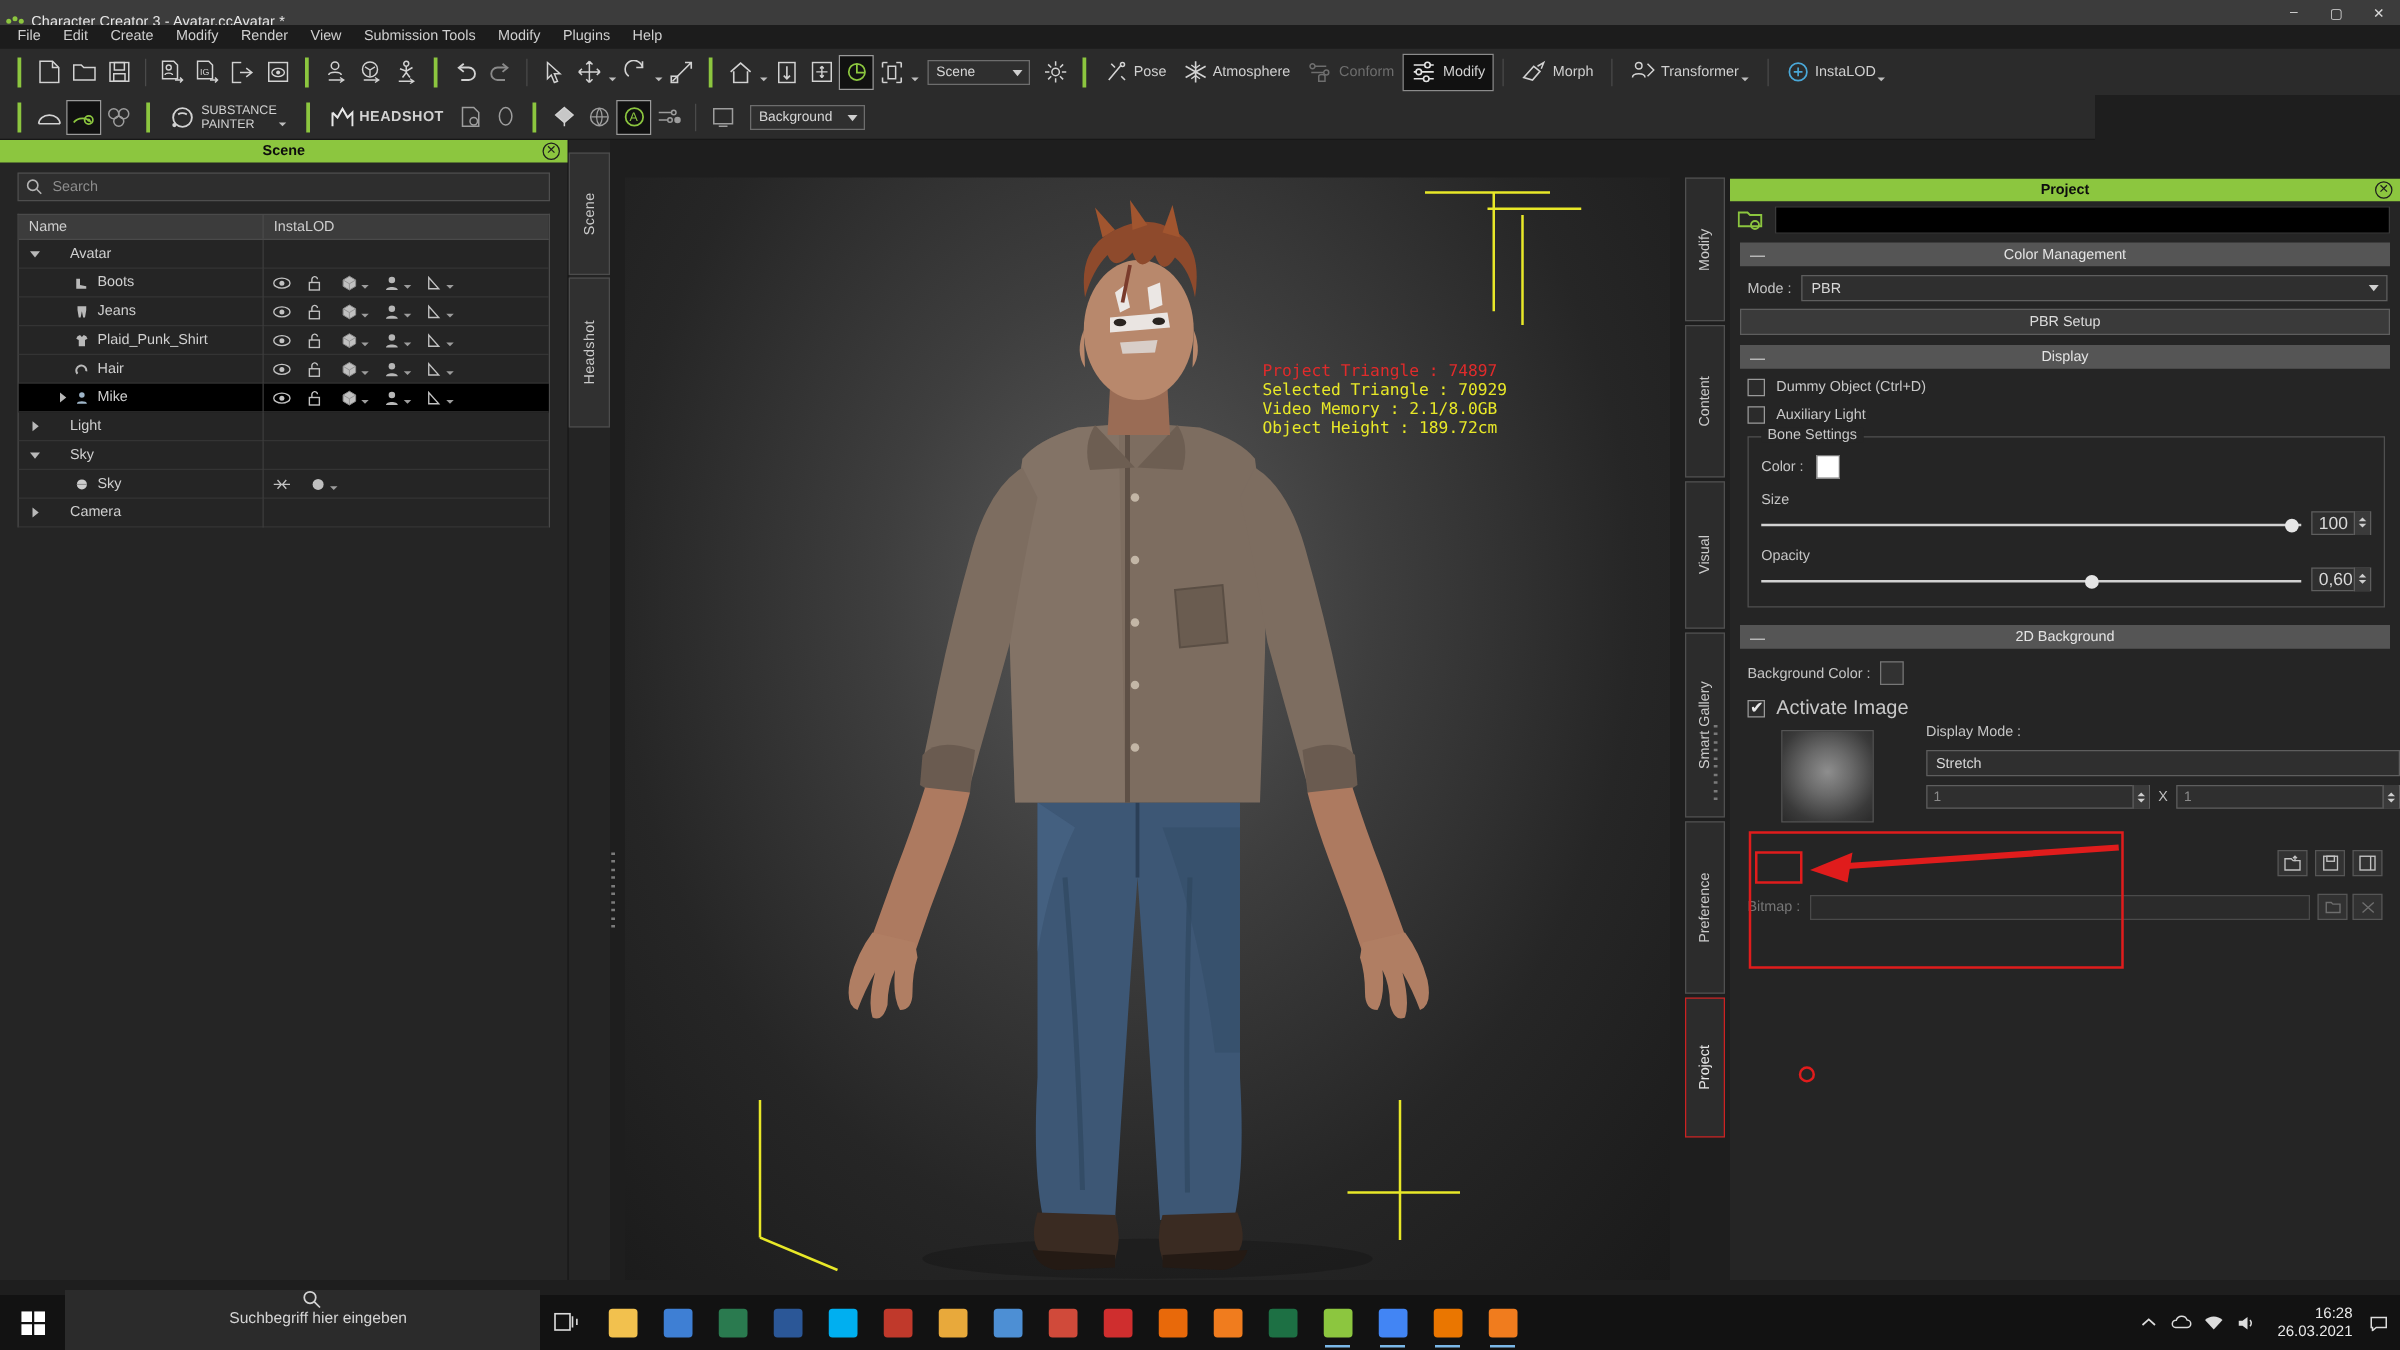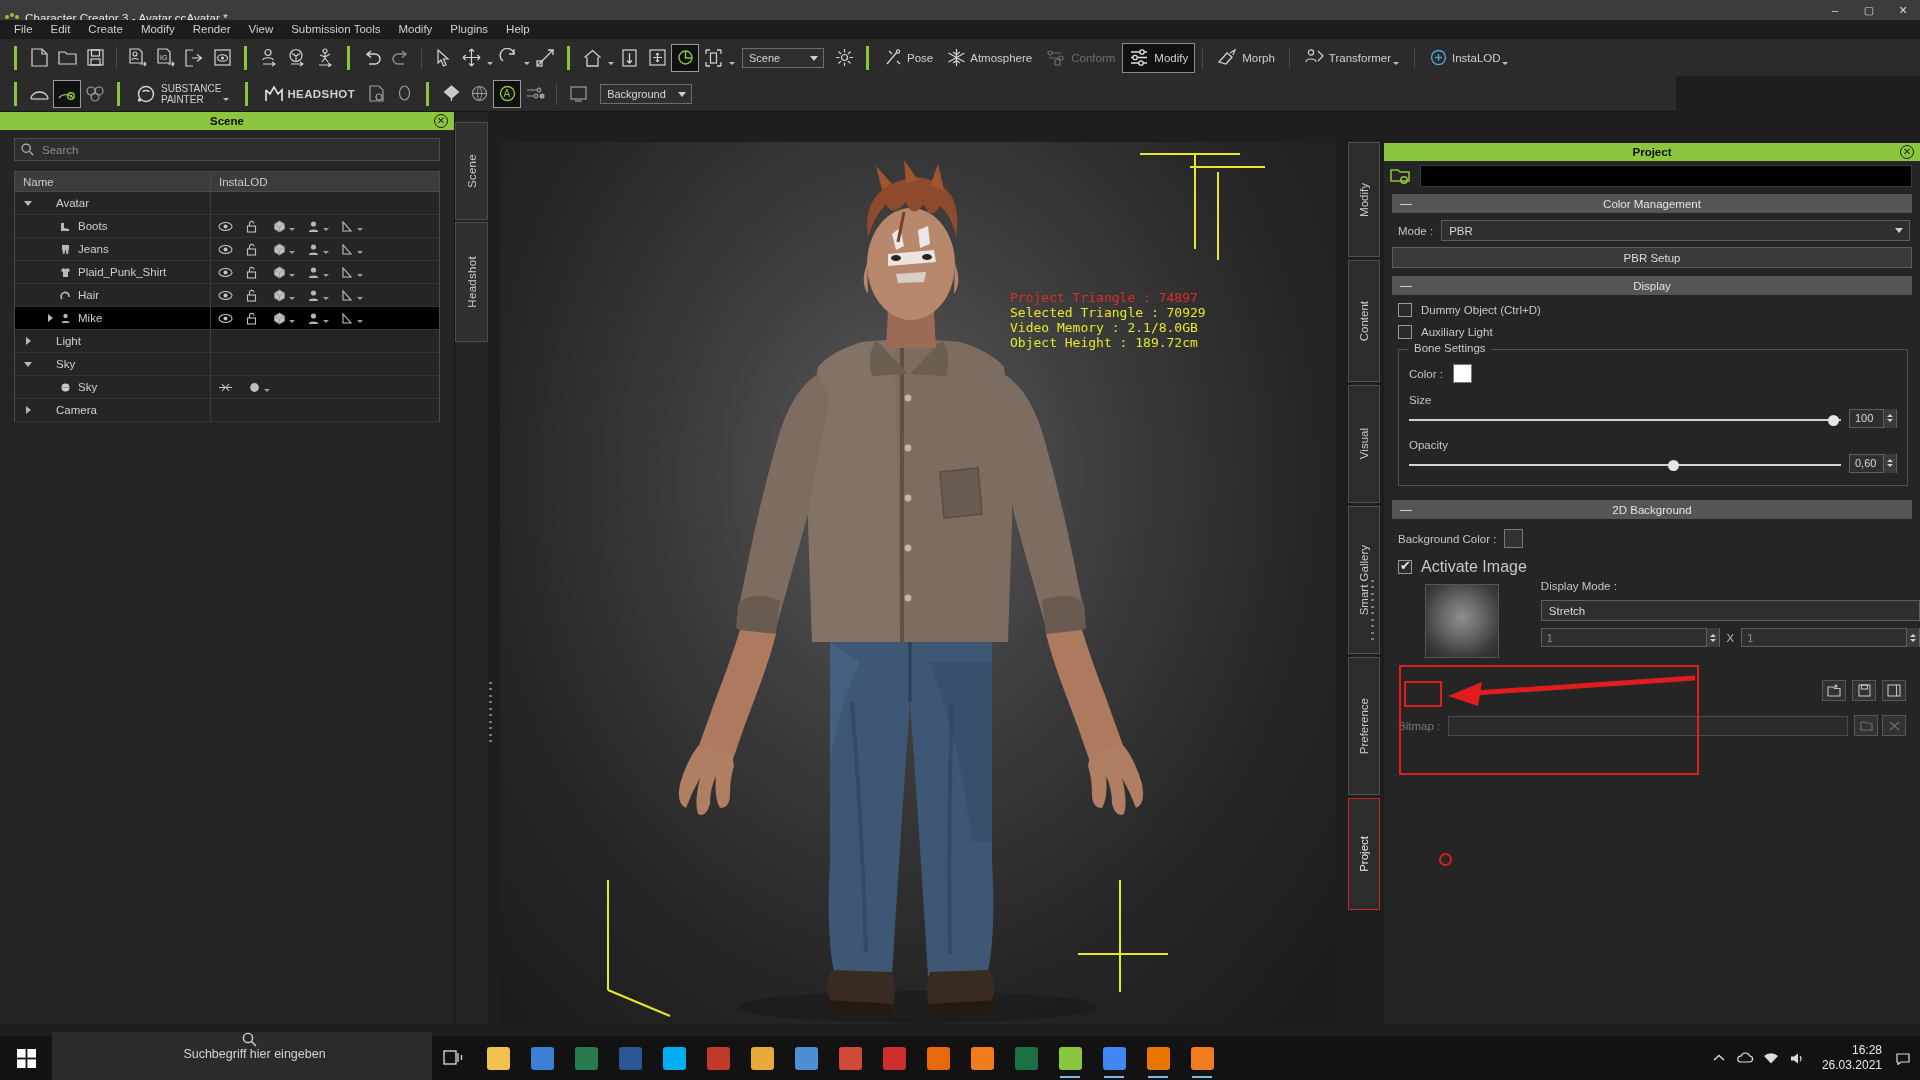--- a/index.html
+++ b/index.html
@@ -153,21 +153,21 @@
     font-size:11.5px; color:#c8c8c8; }
   .swatch { width:19px; height:19px; background:#fff; border:1px solid #777; }
   .sliderow { margin-top:7px; }
   .sliderow .sl { font-size:11.5px; color:#c5c5c5; }
   .track { position:relative; height:16px; margin-top:4px; display:flex; align-items:center; }
   .track .bar { height:1.5px; background:#d2d2d2; flex:1; }
   .track .knob { position:absolute; width:11px; height:11px; border-radius:50%;
     background:#e6e6e6; }
   .spin { width:48px; height:19px; background:#2f2f2f; border:1px solid #5e5e5e;
     display:flex; align-items:center; margin-left:8px; flex:none; }
-  .spin span { font-size:11px; color:#d8d8d8; padding-left:5px; }
+  .spin span { font-size:14px; color:#d8d8d8; padding-left:5px; }
   .spinar { width:13px; height:19px; background:#3a3a3a; border-left:1px solid #5e5e5e;
     display:flex; flex-direction:column; align-items:center; justify-content:center;
     margin-left:auto; flex:none; }
   .spinar i { border-left:3px solid transparent; border-right:3px solid transparent;
     display:block; }
   .spinar i.u { border-bottom:3.5px solid #cfcfcf; margin-bottom:2px; }
   .spinar i.d { border-top:3.5px solid #cfcfcf; }
 
   
   #redbox { position:absolute; left:1399px; top:665px; width:300px; height:110px;

